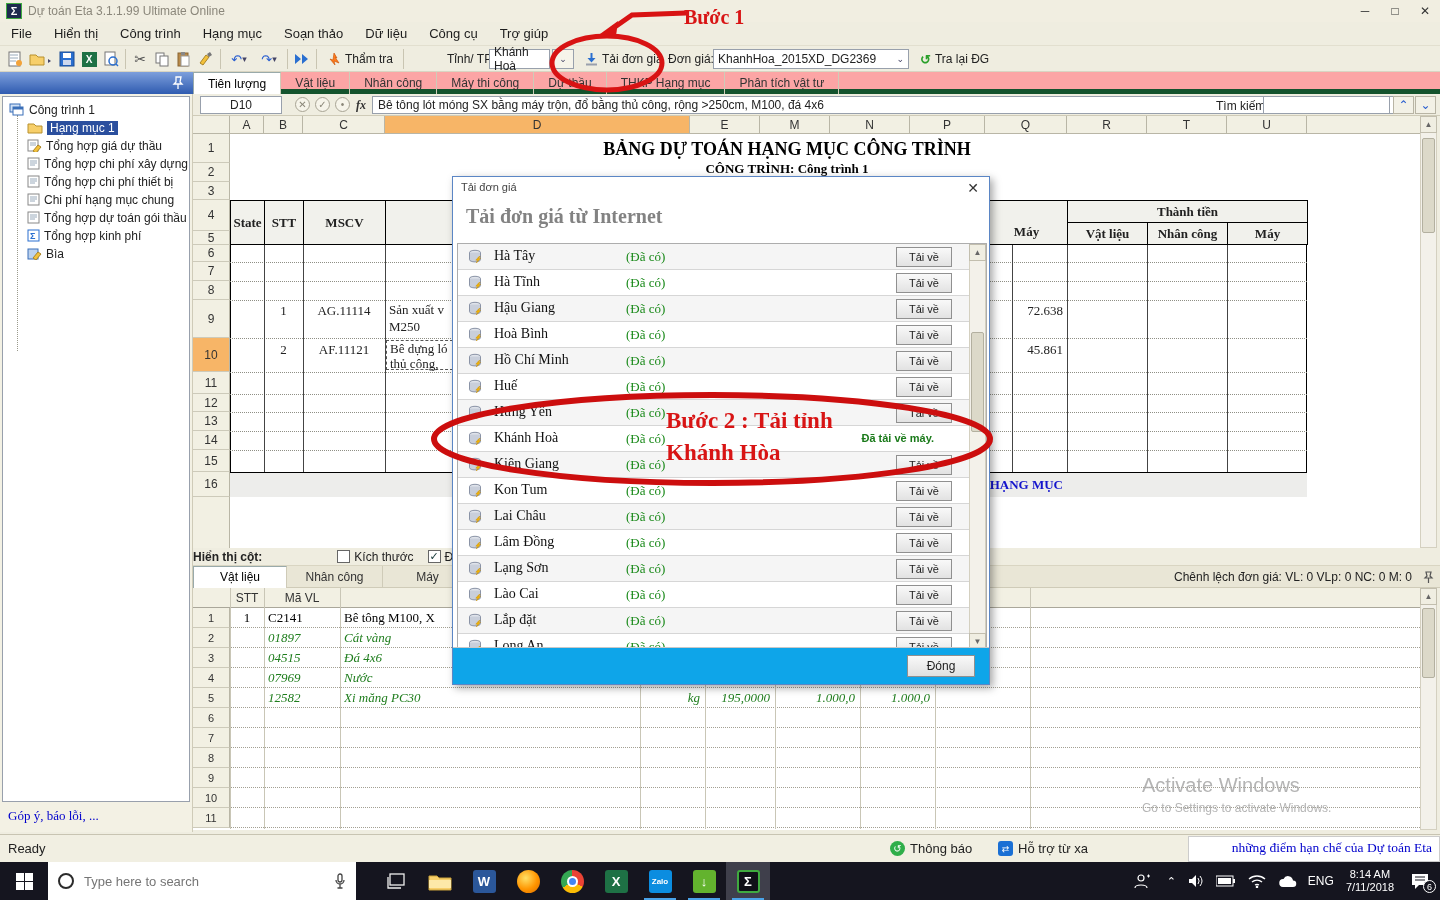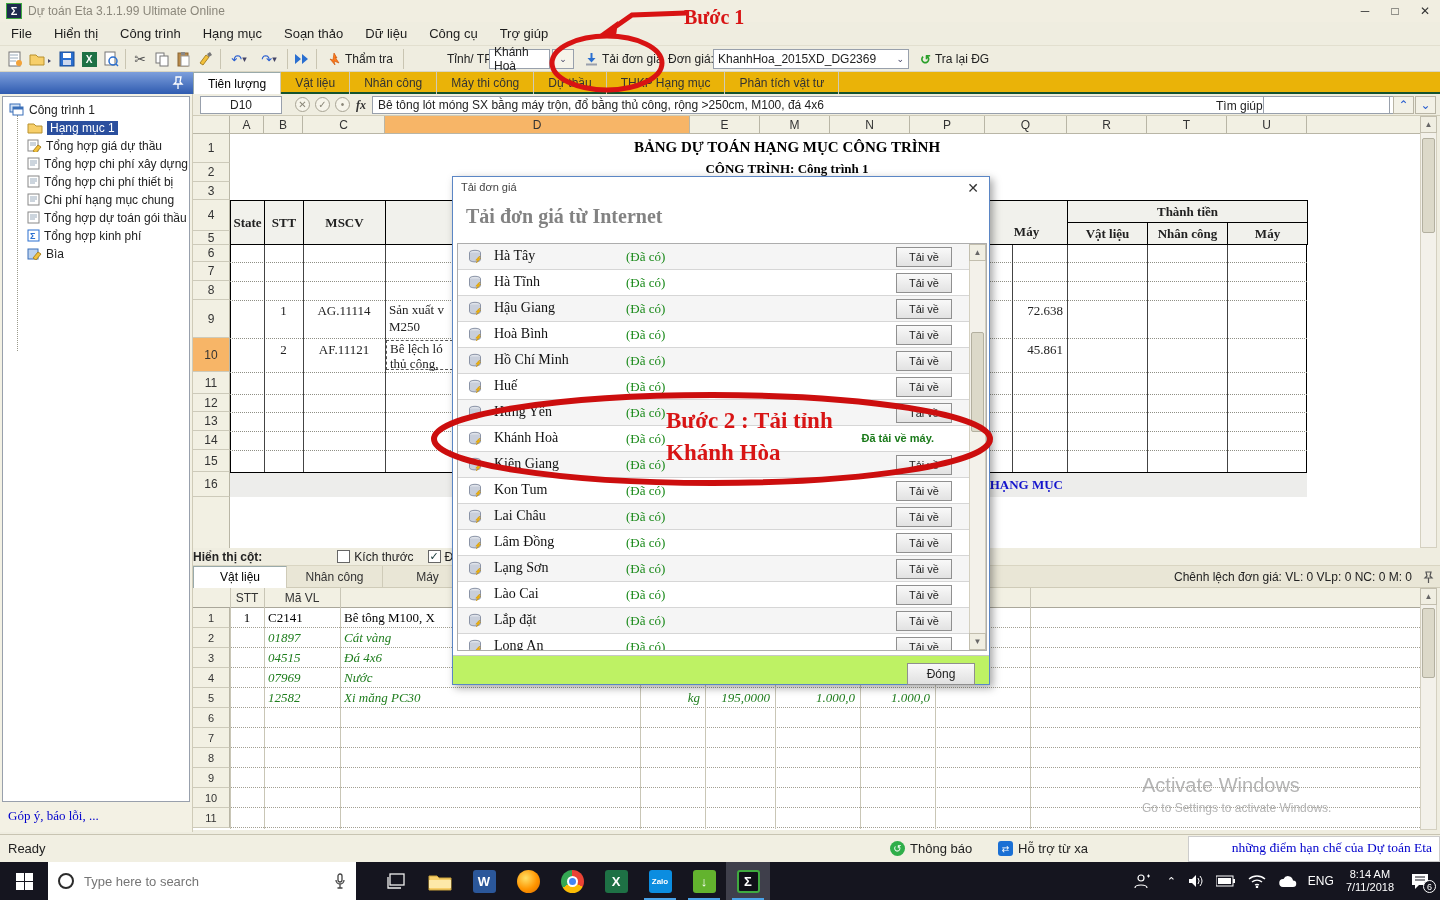--- a/index.html
+++ b/index.html
@@ -17,21 +17,21 @@
   .menu-item{padding:0 11px;height:24px;display:flex;align-items:center;font-size:13px;color:#1d1d1d}
   .toolbar{left:0;top:46px;width:1440px;height:26px;background:#efede0;border-bottom:1px solid #d9d5c2}
   .tico{width:22px;height:22px;display:flex;align-items:center;justify-content:center}
   .tsep{width:1px;height:20px;background:#c9c5b2;margin:0 3px}
   .combo{background:#fff;border:1px solid #98a0ac;height:20px;display:flex;align-items:center;
          justify-content:space-between;padding:0 4px;font-size:12px}
   .carr{color:#446;font-size:9px}
   .toolbtn{height:22px;display:flex;align-items:center;gap:4px;padding:0 6px;background:#efede0;
            border:1px solid #efede0}
   
-  .tabstrip{left:193px;top:72px;width:1247px;height:22px;background:#eab308;border-bottom:2px solid #14532d;display:flex}
+  .tabstrip{left:193px;top:72px;width:1247px;height:22px;background:#fca5a5;border-bottom:5px solid #14532d;display:flex}
   .stab{height:22px;padding:0 14px;display:flex;align-items:center;border-right:1px solid #cfcbb8;color:#333}
   .stab.active{background:#fff;border-top:1px solid #9aa;border-left:1px solid #9aa;color:#000}
   .bluebar{left:0;top:72px;width:193px;height:22px;background:linear-gradient(#7d9fdc,#2f5bb0)}
   
   .fbar{left:193px;top:94px;width:1247px;height:22px;background:#efede0;border-bottom:1px solid #cfcbb8}
   .fcirc{width:15px;height:15px;border-radius:50%;border:1px solid #a8a494;color:#8a8678;font-size:10px;
          display:flex;align-items:center;justify-content:center;background:#f6f4ea}
   
   .sidebar{left:0;top:94px;width:193px;height:738px;background:#f3f1e4;border-right:1px solid #cfcbb8}
   .treebox{position:absolute;left:2px;top:2px;width:188px;height:706px;background:#fff;border:1px solid #98a0ac;overflow:hidden}
@@ -76,21 +76,21 @@
           box-shadow:3px 3px 8px rgba(0,0,0,.35);z-index:10}
   .plist{position:absolute;left:4px;top:66px;width:530px;height:408px;border:1px solid #adadad;overflow:hidden;background:#fff}
   .prow{position:relative;height:26px;border-bottom:1px solid #d6d6d6;background:#fff}
   .prows > .prow:nth-child(odd){background:#f5f5f5}
   .pname{position:absolute;left:36px;top:4px;font-family:"Liberation Serif",serif;font-size:14px;color:#111}
   .pstatus{position:absolute;left:168px;top:5px;font-family:"Liberation Serif",serif;font-size:13px;color:#1a8a1a}
   .dlbtn{position:absolute;right:34px;top:3px;width:56px;height:20px;background:linear-gradient(#f9f9f9,#e2e2e2);
          border:1px solid #909090;font-size:11px;display:flex;align-items:center;justify-content:center;color:#222}
   .dlmsg{display:none;position:absolute;right:52px;top:6px;font-size:11px;font-weight:bold;color:#1a7a1a}
   .prow[data-index="7"] .dlmsg{display:block}
-  .dbot{position:absolute;left:0;bottom:0;width:536px;height:29px;background:#bef264;border-top:1px solid #c8c8c8}
+  .dbot{position:absolute;left:0;bottom:0;width:536px;height:37px;background:#0ea5e9;border-top:1px solid #c8c8c8}
   .closebtn{position:absolute;right:14px;top:7px;width:68px;height:22px;background:linear-gradient(#f9f9f9,#e0e0e0);
             border:1px solid #8f8f8f;font-size:12px;display:flex;align-items:center;justify-content:center}
   
   .statusbar{left:0;top:834px;width:1440px;height:28px;background:#f1efe2;border-top:1px solid #c8c4b2}
   .taskbar{left:0;top:862px;width:1440px;height:38px;background:#15151f;display:flex;align-items:stretch;z-index:15}
   .tbcell{width:44px;display:flex;align-items:center;justify-content:center;position:relative}
   .underl{position:absolute;bottom:0;left:6px;right:6px;height:2px;background:#4aa3e8}
   .appico{width:23px;height:23px;border-radius:3px;display:flex;align-items:center;justify-content:center;
           color:#fff;font-weight:bold;font-size:13px}
   .tray{margin-left:auto;display:flex;align-items:center;color:#fff}
@@ -279,21 +279,21 @@
 
   <div class="abs fbar">
     <div class="abs ctr" style="left:7px;top:2px;width:82px;height:18px;background:#fff;border:1px solid #98a0ac">
         <span>D10</span>
       </div>
     <div class="abs fcirc" style="left:102px;top:3px">✕</div>
     <div class="abs fcirc" style="left:122px;top:3px">✓</div>
     <div class="abs fcirc" style="left:142px;top:3px">•</div>
     <span class="abs ser" style="left:163px;top:4px;font-style:italic;font-weight:bold;color:#333">fx</span>
     <div class="abs" style="left:179px;top:2px;width:1026px;height:18px;background:#fff;border:1px solid #98a0ac;padding:1px 5px;white-space:nowrap;overflow:hidden">Bê tông lót móng SX bằng máy trộn, đổ bằng thủ công, rộng &gt;250cm, M100, đá 4x6</div>
-    <span class="abs" style="left:1023px;top:5px">Tìm giúp</span>
+    <span class="abs" style="left:1023px;top:5px">Tìm kiếm</span>
     <div class="abs" style="left:1070px;top:2px;width:127px;height:18px;background:#fff;border:1px solid #98a0ac"></div>
     <div class="abs ctr" style="left:1200px;top:2px;width:21px;height:18px;border:1px solid #b8b4a4;background:#f3f1e6;color:#2a5fd0">⌃</div>
     <div class="abs ctr" style="left:1222px;top:2px;width:21px;height:18px;border:1px solid #b8b4a4;background:#f3f1e6;color:#2a5fd0">⌄</div>
   </div>
 
   <div class="abs sidebar">
     <div class="treebox">
       <div class="abs dotv" style="left:14px;top:18px;height:236px"></div>
       <div class="titem" style="left:6px;top:4px">
         <svg width="16" height="14">
@@ -447,21 +447,21 @@
       <span>14</span>
     </div>
   <div class="rnum" style="top:450px;height:22px">
       <span>15</span>
     </div>
   <div class="rnum" style="top:472px;height:25px">
       <span>16</span>
     </div>
   <div class="abs" style="left:193px;top:497px;width:37px;height:51px;background:#f2f0e3;border-right:1px solid #b9b6a6"></div>
 
-  <div class="abs ser" style="left:487px;top:139px;width:600px;text-align:center;font-weight:bold;font-size:15px;color:#000">BẢNG DỰ TOÁN HẠNG MỤC CÔNG TRÌNH</div>
+  <div class="abs ser" style="left:487px;top:139px;width:600px;text-align:center;font-weight:bold;font-size:18px;color:#000">BẢNG DỰ TOÁN HẠNG MỤC CÔNG TRÌNH</div>
   <div class="abs ser" style="left:487px;top:161px;width:600px;text-align:center;font-weight:bold;font-size:13px;color:#000">CÔNG TRÌNH: Công trình 1</div>
 
   <div class="abs" style="left:230px;top:200px;width:1077px;height:297px;border:1px solid #000"></div>
   <div class="hcell" style="left:230px;top:200px;width:35px;height:45px">
       <span>State</span>
     </div>
   <div class="hcell" style="left:264px;top:200px;width:40px;height:45px">
       <span>STT</span>
     </div>
   <div class="hcell" style="left:303px;top:200px;width:83px;height:45px">
@@ -502,21 +502,21 @@
   <div class="vline" style="left:1227px;top:245px;height:227px"></div>
 
   <div class="sval" style="left:264px;top:303px;width:39px;text-align:center">1</div>
   <div class="sval" style="left:303px;top:303px;width:82px;text-align:center">AG.11114</div>
   <div class="sval" style="left:389px;top:302px;width:70px">Sản xuất v</div>
   <div class="sval" style="left:389px;top:319px;width:70px">M250</div>
   <div class="sval" style="left:1003px;top:303px;width:60px;text-align:right">72.638</div>
   <div class="sval" style="left:264px;top:342px;width:39px;text-align:center">2</div>
   <div class="sval" style="left:303px;top:342px;width:82px;text-align:center">AF.11121</div>
   <div class="abs" style="left:386px;top:340px;width:67px;height:30px;border:1px dashed #555"></div>
-  <div class="sval" style="left:390px;top:341px;width:62px">Bê lệch ló</div>
+  <div class="sval" style="left:390px;top:341px;width:62px">Bê dựng ló</div>
   <div class="sval" style="left:390px;top:356px;width:62px">thủ công, </div>
   <div class="sval" style="left:1003px;top:342px;width:60px;text-align:right">45.861</div>
 
   <div class="abs" style="left:230px;top:472px;width:1077px;height:25px;background:#ededeb;border-top:1px solid #000"></div>
   <div class="sval" style="left:960px;top:477px;width:103px;text-align:right;font-weight:bold;color:#1414cc">HẠNG MỤC</div>
 
   <div class="sbtrack" style="left:1420px;top:116px;width:17px;height:432px"></div>
   <div class="sbbtn" style="left:1420px;top:116px;width:17px;height:17px">▲</div>
   <div class="sbthumb" style="left:1422px;top:138px;width:13px;height:95px"></div>
   <div class="sbbtn" style="left:1398px;top:550px;width:16px;height:16px">▶</div>

